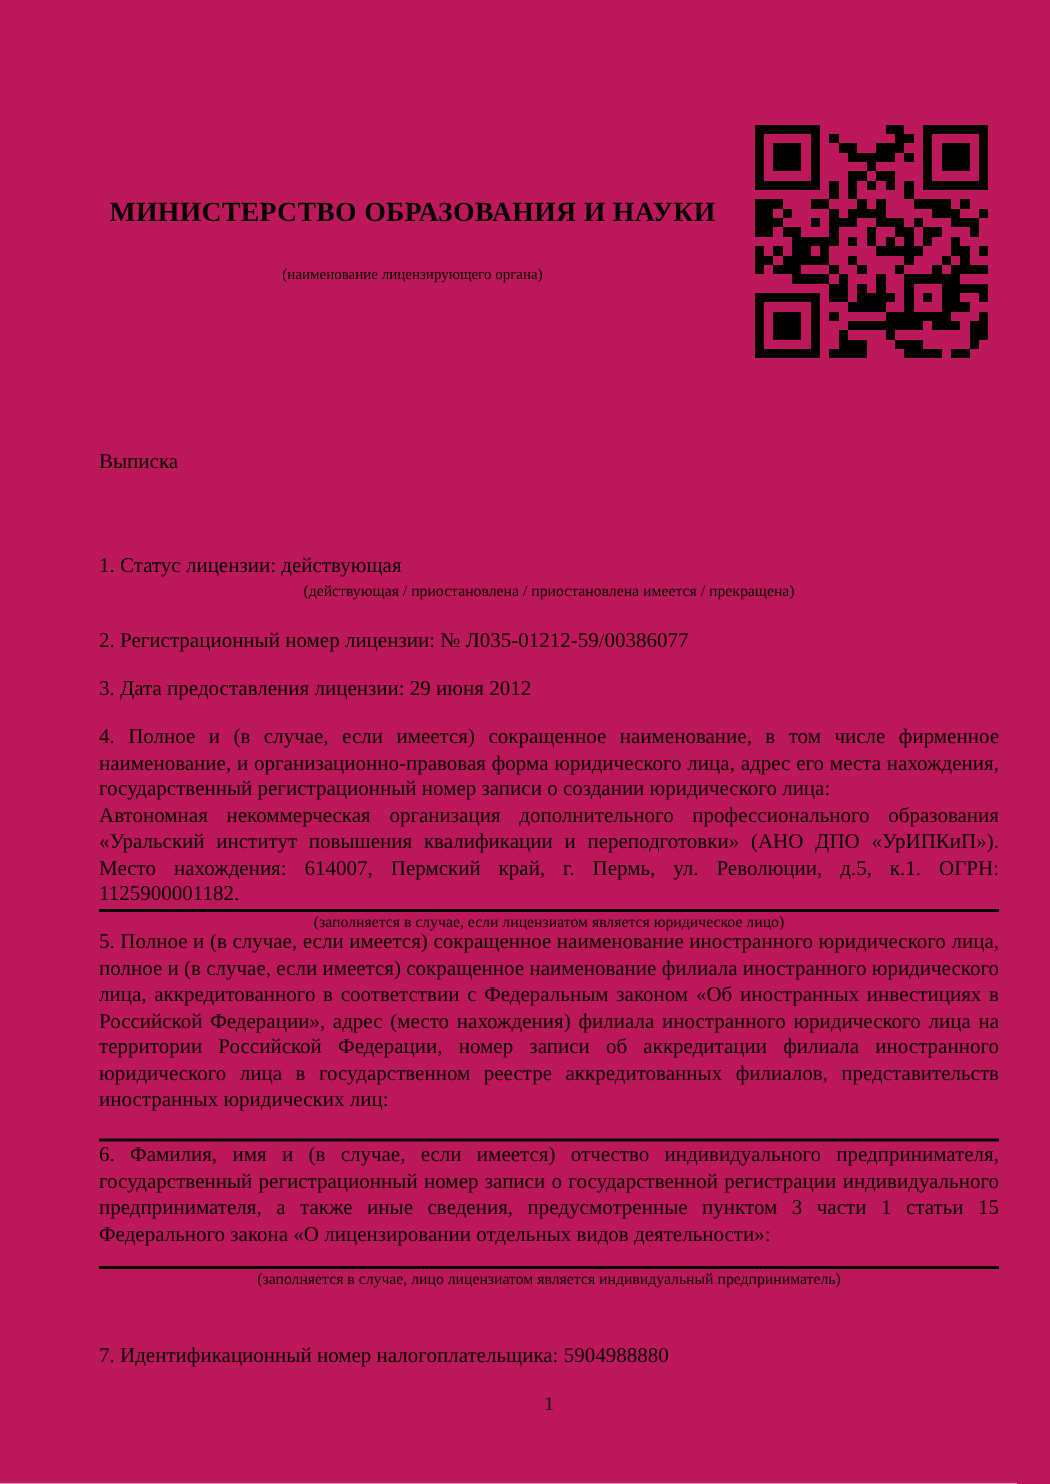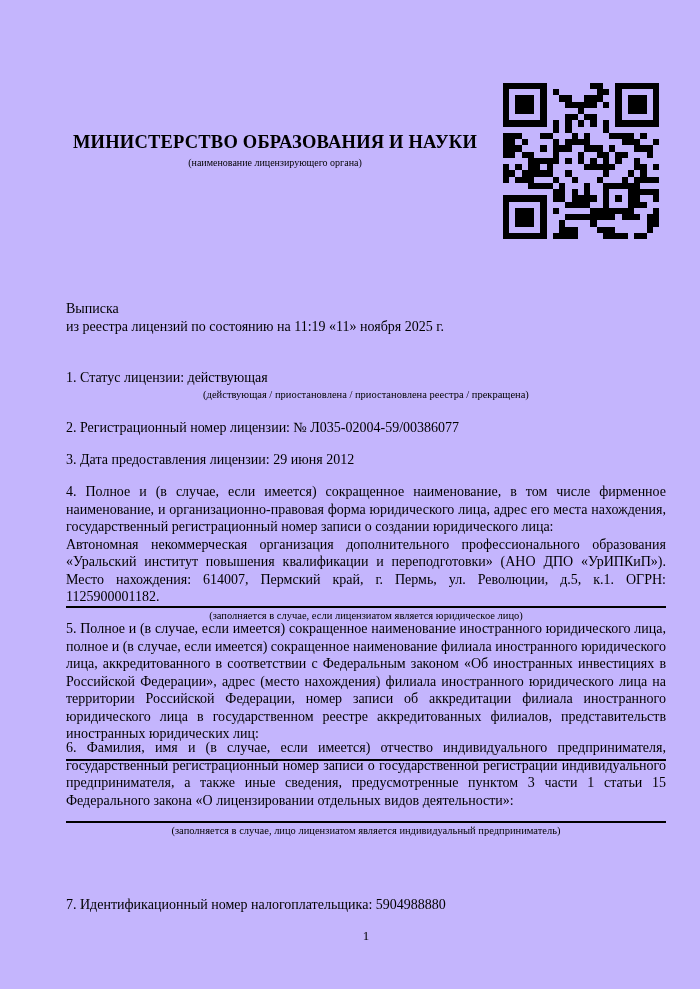--- a/index.html
+++ b/index.html
@@ -6,36 +6,36 @@
   html, body { background: #ffffff; }
   body {
     width: 700px; height: 989px;
     font-family: "Liberation Serif", "DejaVu Serif", serif;
     color: #000;
     -webkit-font-smoothing: antialiased;
   }
   .page {
     position: relative;
     width: 700px; height: 989px;
-    background: #c4b5fd;
+    background: #be185d;
     overflow: hidden;
   }
   
   .ministry {
     position: absolute;
     top: 129px; left: 56px; width: 438px;
     text-align: center;
   }
   .ministry-line {
     font-weight: bold;
     font-size: 18.5px;
     line-height: 27px;
     letter-spacing: 0.2px;
   }
-  .ministry .small-caption { margin-top: 0; }
+  .ministry .small-caption { margin-top: 21px; }
   .small-caption {
     font-size: 10px;
     line-height: 13px;
   }
   
   .qr {
     position: absolute;
     top: 83px; left: 503px;
     width: 156px; height: 156px;
   }
@@ -391,49 +391,48 @@
         <rect x="17" y="24" width="1" height="1"></rect>
         <rect x="18" y="24" width="1" height="1"></rect>
         <rect x="19" y="24" width="1" height="1"></rect>
         <rect x="21" y="24" width="1" height="1"></rect>
         <rect x="22" y="24" width="1" height="1"></rect>
       </svg>
   </div>
 
   <div class="doc-title">
     <div>Выписка</div>
-    <div>из реестра лицензий по состоянию на 11:19 «11» ноября 2025 г.</div>
   </div>
 
   <section class="item" style="top:369px">
     <p>1. Статус лицензии: действующая</p>
-    <div class="item-caption">(действующая / приостановлена / приостановлена реестра / прекращена)</div>
+    <div class="item-caption">(действующая / приостановлена / приостановлена имеется / прекращена)</div>
   </section>
 
   <section class="item" style="top:419px">
-    <p>2. Регистрационный номер лицензии: № Л035-02004-59/00386077</p>
+    <p>2. Регистрационный номер лицензии: № Л035-01212-59/00386077</p>
   </section>
 
   <section class="item" style="top:451px">
     <p>3. Дата предоставления лицензии: 29 июня 2012</p>
   </section>
 
   <section class="item" style="top:483px">
     <p>4. Полное и (в случае, если имеется) сокращенное наименование, в том числе фирменное наименование, и организационно-правовая форма юридического лица, адрес его места нахождения, государственный регистрационный номер записи о создании юридического лица:</p>
     <p>Автономная некоммерческая организация дополнительного профессионального образования «Уральский институт повышения квалификации и переподготовки» (АНО ДПО «УрИПКиП»). Место нахождения: 614007, Пермский край, г. Пермь, ул. Революции, д.5, к.1. ОГРН: 1125900001182.</p>
     <div class="rule"></div>
     <div class="item-caption">(заполняется в случае, если лицензиатом является юридическое лицо)</div>
   </section>
 
   <section class="item" style="top:620px">
     <p>5. Полное и (в случае, если имеется) сокращенное наименование иностранного юридического лица, полное и (в случае, если имеется) сокращенное наименование филиала иностранного юридического лица, аккредитованного в соответствии с Федеральным законом «Об иностранных инвестициях в Российской Федерации», адрес (место нахождения) филиала иностранного юридического лица на территории Российской Федерации, номер записи об аккредитации филиала иностранного юридического лица в государственном реестре аккредитованных филиалов, представительств иностранных юридических лиц:</p>
     <div class="rule gap-16"></div>
   </section>
 
-  <section class="item" style="top:739px">
+  <section class="item" style="top:762px">
     <p>6. Фамилия, имя и (в случае, если имеется) отчество индивидуального предпринимателя, государственный регистрационный номер записи о государственной регистрации индивидуального предпринимателя, а также иные сведения, предусмотренные пунктом 3 части 1 статьи 15 Федерального закона «О лицензировании отдельных видов деятельности»:</p>
     <div class="rule gap-12"></div>
     <div class="item-caption">(заполняется в случае, лицо лицензиатом является индивидуальный предприниматель)</div>
   </section>
 
   <section class="item" style="top:896px">
     <p>7. Идентификационный номер налогоплательщика: 5904988880</p>
   </section>
 
   <div class="footer">1</div>

